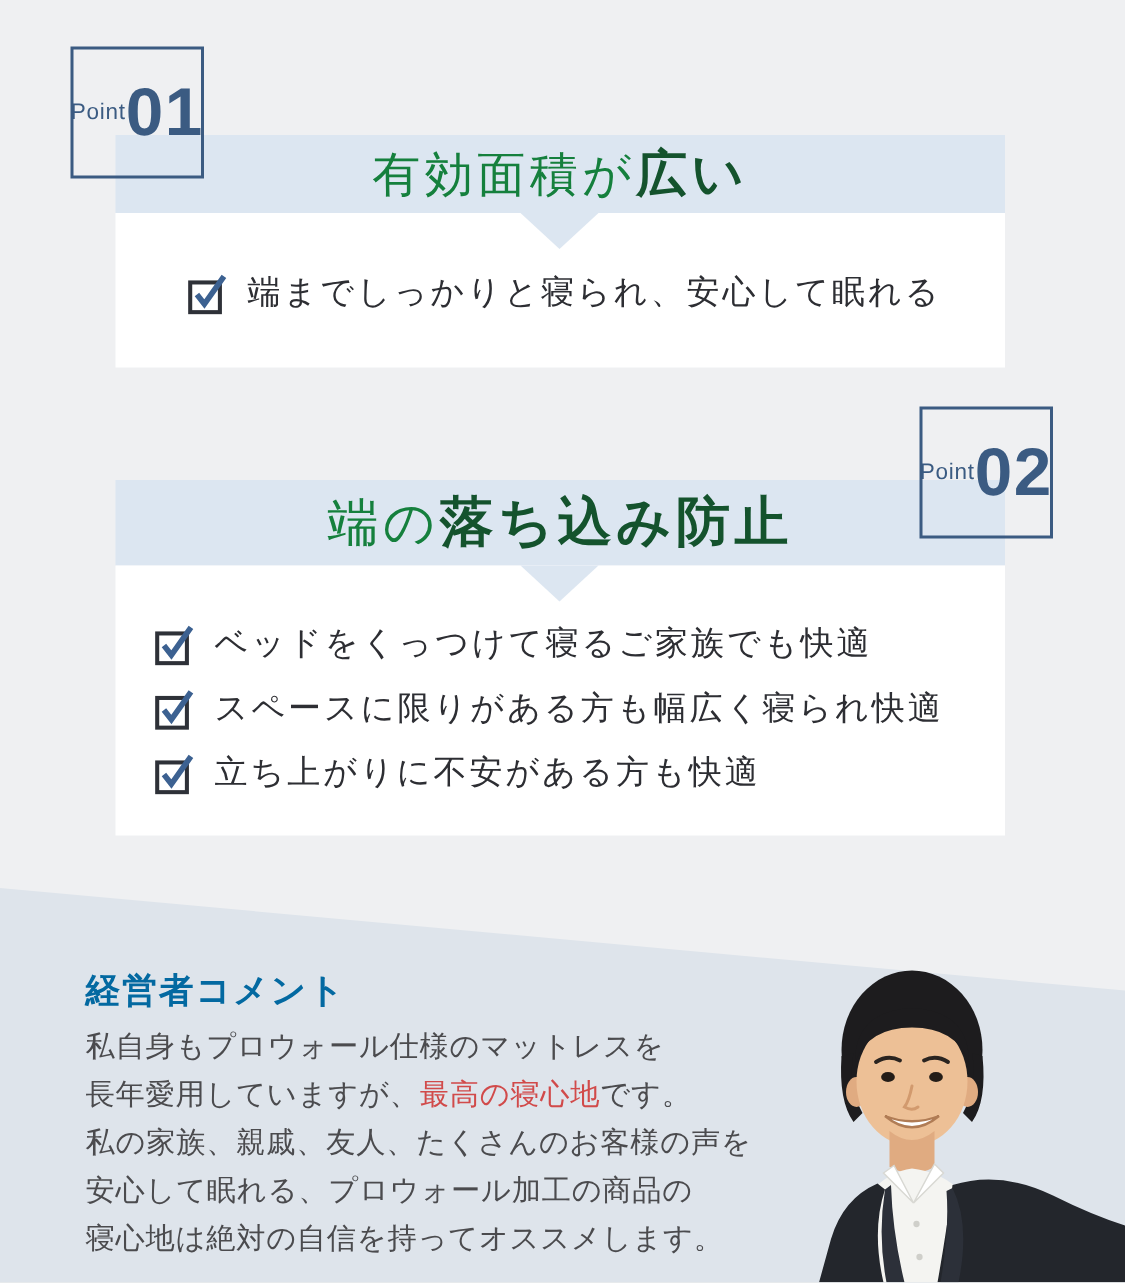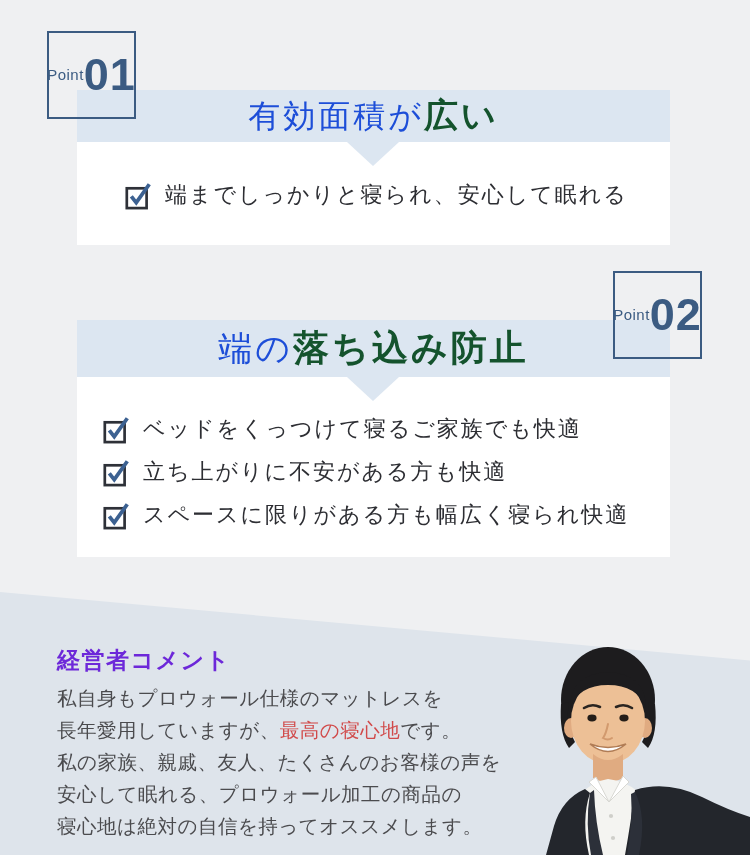--- a/index.html
+++ b/index.html
@@ -56,21 +56,21 @@
   }
   .banner-1 { top: 90px; height: 52px; }
   .banner-2 { top: 320px; height: 57px; }
   .banner h2 {
     font-family: "Liberation Serif", "DejaVu Serif", serif;
     font-weight: 400;
     white-space: nowrap;
   }
   .banner-1 h2 { font-size: 32px; }
   .banner-2 h2 { font-size: 34px; }
-  .banner .t-normal { color: #1d4ed8; letter-spacing: 3px; }
+  .banner .t-normal { color: #15803d; letter-spacing: 3px; }
   .banner .t-bold { color: #14532d; font-weight: 700; letter-spacing: 3px; }
   .banner-1 .t-bold { font-size: 34px; }
   .banner-2 .t-bold { font-size: 36px; }
 
   
   .arrow {
     position: absolute;
     left: 347px;
     width: 0;
     height: 0;
@@ -118,21 +118,21 @@
     background: #dee4eb;
     clip-path: polygon(0 0, 100% 26%, 100% 100%, 0 100%);
     z-index: 0;
   }
   .comment-heading {
     position: absolute;
     left: 57px;
     top: 645px;
     font-size: 23px;
     font-weight: 700;
-    color: #6d28d9;
+    color: #0369a1;
     letter-spacing: 1.5px;
     z-index: 2;
   }
   .comment-text {
     position: absolute;
     left: 57px;
     top: 682px;
     font-size: 19.5px;
     line-height: 32px;
     color: #4b4b4e;
@@ -193,28 +193,28 @@
         <rect x="2" y="8" width="22" height="22" fill="#ffffff" stroke="#2e3138" stroke-width="3"></rect>
         <path d="M7 17 L12.5 24 L27 3.5" stroke="#3c6191" stroke-width="4.2" fill="none"></path>
       </svg>
       <span class="check-text">ベッドをくっつけて寝るご家族でも快適</span>
     </div>
     <div class="check-item">
       <svg class="check-icon" width="27" height="29" viewBox="0 0 30 32">
         <rect x="2" y="8" width="22" height="22" fill="#ffffff" stroke="#2e3138" stroke-width="3"></rect>
         <path d="M7 17 L12.5 24 L27 3.5" stroke="#3c6191" stroke-width="4.2" fill="none"></path>
       </svg>
+      <span class="check-text">スペースに限りがある方も幅広く寝られ快適</span>
+    </div>
+    <div class="check-item">
+      <svg class="check-icon" width="27" height="29" viewBox="0 0 30 32">
+        <rect x="2" y="8" width="22" height="22" fill="#ffffff" stroke="#2e3138" stroke-width="3"></rect>
+        <path d="M7 17 L12.5 24 L27 3.5" stroke="#3c6191" stroke-width="4.2" fill="none"></path>
+      </svg>
       <span class="check-text">立ち上がりに不安がある方も快適</span>
-    </div>
-    <div class="check-item">
-      <svg class="check-icon" width="27" height="29" viewBox="0 0 30 32">
-        <rect x="2" y="8" width="22" height="22" fill="#ffffff" stroke="#2e3138" stroke-width="3"></rect>
-        <path d="M7 17 L12.5 24 L27 3.5" stroke="#3c6191" stroke-width="4.2" fill="none"></path>
-      </svg>
-      <span class="check-text">スペースに限りがある方も幅広く寝られ快適</span>
     </div>
   </div>
   <div class="arrow arrow-2"></div>
 
   <div class="comment-bg"></div>
 
   <h3 class="comment-heading">経営者コメント</h3>
 
   <p class="comment-text">
     <span class="line">私自身もプロウォール仕様のマットレスを</span>

